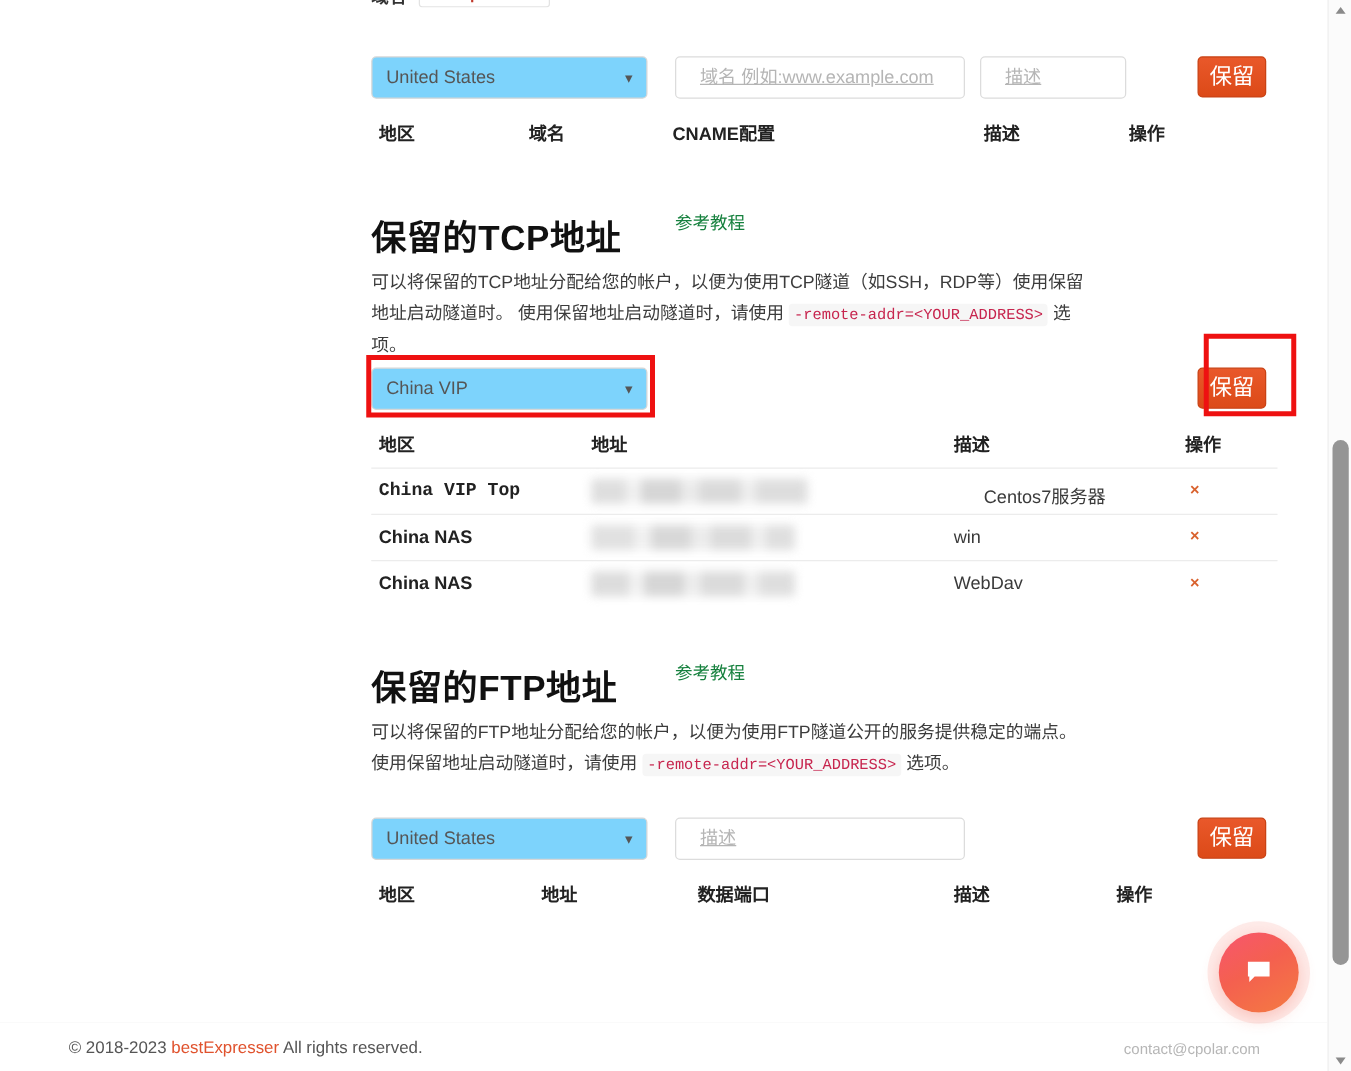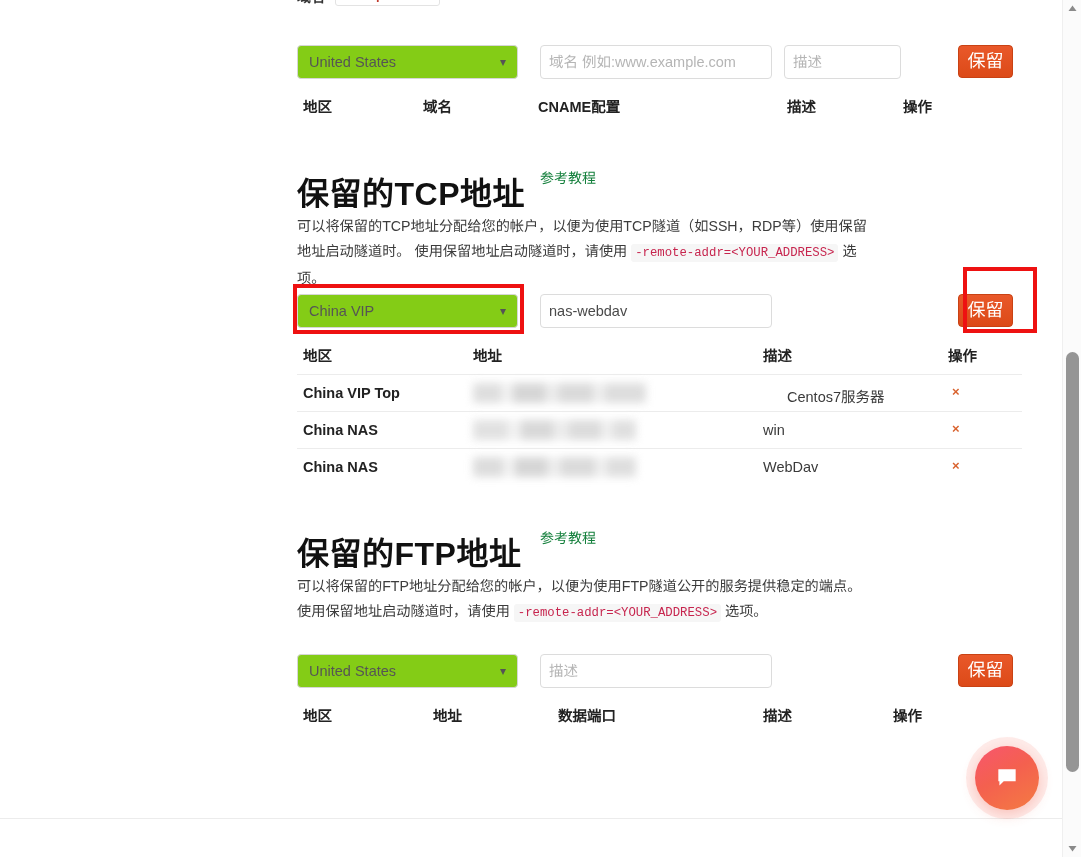--- a/index.html
+++ b/index.html
@@ -65,21 +65,21 @@
     left: 0;
     width: 725px;
     height: 34px;
   }
   .sel {
     position: absolute;
     left: 0; top: 0;
     width: 221px; height: 34px;
     border: 1px solid #d6d6d6;
     border-radius: 4px;
-    background: #84cc16;
+    background: #7dd3fc;
     font-size: 14.5px;
     color: #555;
     padding: 0 28px 0 11px;
     line-height: 32px;
     white-space: nowrap;
     overflow: hidden;
   }
   .sel .caret {
     position: absolute;
     right: 11px; top: 0;
@@ -89,24 +89,25 @@
   }
   .inp {
     position: absolute;
     top: 0;
     height: 34px;
     border: 1px solid #dcdcdc;
     border-radius: 4px;
     background: #fff;
     font-size: 14.5px;
     color: #4a4a4a;
-    padding: 0 8px;
+    padding: 0 19px;
     line-height: 32px;
     white-space: nowrap;
     overflow: hidden;
+    text-decoration: underline;
   }
   .inp.ph { color: #b5b5b5; }
   .btn-save {
     position: absolute;
     top: 0;
     width: 55px; height: 33px;
     background: #e05020;
     background-image: linear-gradient(#e9582a, #dc4a18);
     border: 1px solid #c94214;
     border-radius: 4px;
@@ -114,21 +115,21 @@
     font-size: 18px;
     line-height: 31px;
     text-align: center;
     cursor: pointer;
   }
 
   
   .sec-h {
     position: absolute;
     left: 0;
-    font-size: 32px;
+    font-size: 28px;
     font-weight: 700;
     color: #111;
     letter-spacing: 0.5px;
     white-space: nowrap;
   }
   .sec-link {
     position: absolute;
     font-size: 14px;
     color: #15803d;
     text-decoration: none;
@@ -317,34 +318,33 @@
 
       <p class="sec-p" style="top:214px; margin:0;">
         <span>可以将保留的TCP地址分配给您的帐户，以便为使用TCP隧道（如SSH，RDP等）使用保留地址启动隧道时。 使用保留地址启动隧道时，请使用 </span><code class="cmd">-remote-addr=&lt;YOUR_ADDRESS&gt;</code><span> 选项。</span>
       </p>
 
       <div class="form-row" style="top:294px;">
         <div class="sel">
           <span>China VIP</span>
           <span class="caret">▾</span>
         </div>
-        <div class="inp" style="left:243px; width:232px;">nas-webdav</div>
         <div class="btn-save" style="left:661px;">保留</div>
       </div>
 
       <div class="tbl" style="top:344px;">
         <div class="thead">
           <span style="left:6px;">地区</span>
           <span style="left:176px;">地址</span>
           <span style="left:466px;">描述</span>
           <span style="left:651px;">操作</span>
         </div>
 
         <div class="trow">
-          <span class="reg" style="left:6px;">China VIP Top</span>
+          <span class="reg" style="left:6px;font-family:Liberation Mono, monospace;">China VIP Top</span>
           <span class="blur" style="left:176px; width:173px; background:linear-gradient(90deg,#d9d9d9 0 28px,#efefef 28px 40px,#cfcfcf 40px 72px,#e8e8e8 72px 86px,#d4d4d4 86px 120px,#ececec 120px 132px,#d8d8d8 132px 173px);"></span>
           <span class="desc" style="left:490px;">Centos7服务器</span>
           <span class="act" style="left:655px;">×</span>
         </div>
 
         <div class="trow">
           <span class="reg" style="left:6px;">China NAS</span>
           <span class="blur" style="left:176px; width:163px; background:linear-gradient(90deg,#dcdcdc 0 34px,#efefef 34px 48px,#d2d2d2 48px 80px,#e9e9e9 80px 96px,#d6d6d6 96px 128px,#ededed 128px 140px,#dadada 140px 163px);"></span>
           <span class="desc" style="left:466px;">win</span>
           <span class="act" style="left:655px;">×</span>
@@ -380,20 +380,26 @@
           <span style="left:136px;">地址</span>
           <span style="left:261px;">数据端口</span>
           <span style="left:466px;">描述</span>
           <span style="left:596px;">操作</span>
         </div>
       </div>
 
     </div>
 
     <div class="footer-sep"></div>
+    <div class="footer">
+      <div class="copy">
+        <span>© 2018-2023 </span><a href="#">bestExpresser</a><span> All rights reserved.</span>
+      </div>
+      <div class="mail">contact@cpolar.com</div>
+    </div>
 
   </div>
 
   <div class="annot" style="left:293px; top:284px; width:231px; height:50px;"></div>
   <div class="annot" style="left:963px; top:267px; width:74px; height:66px;"></div>
 
   <div class="chat">
     <svg width="26" height="26" viewBox="0 0 24 24">
       <path d="M4 4 h16 a0 0 0 0 1 0 0 v11 a0 0 0 0 1 0 0 H9 l-4 4 v-4 H4 a0 0 0 0 1 0 0 V4 Z" fill="#ffffff"></path>
     </svg>

